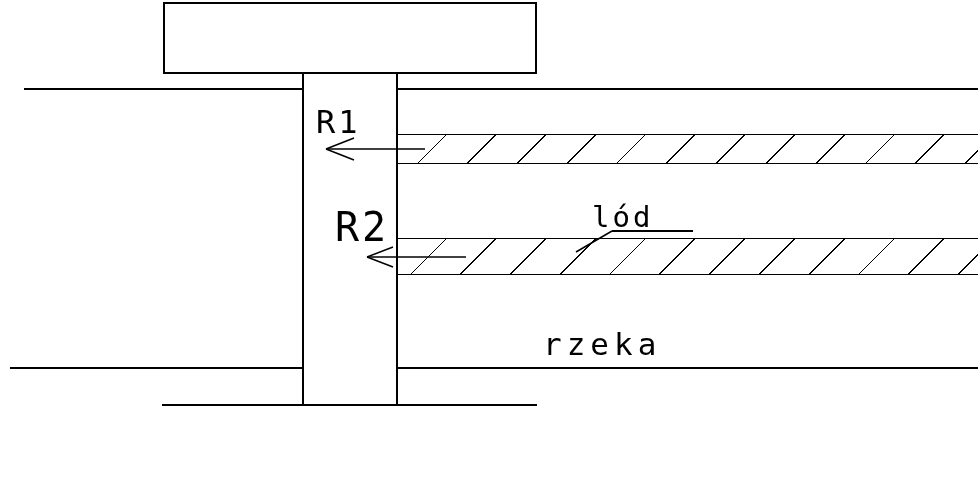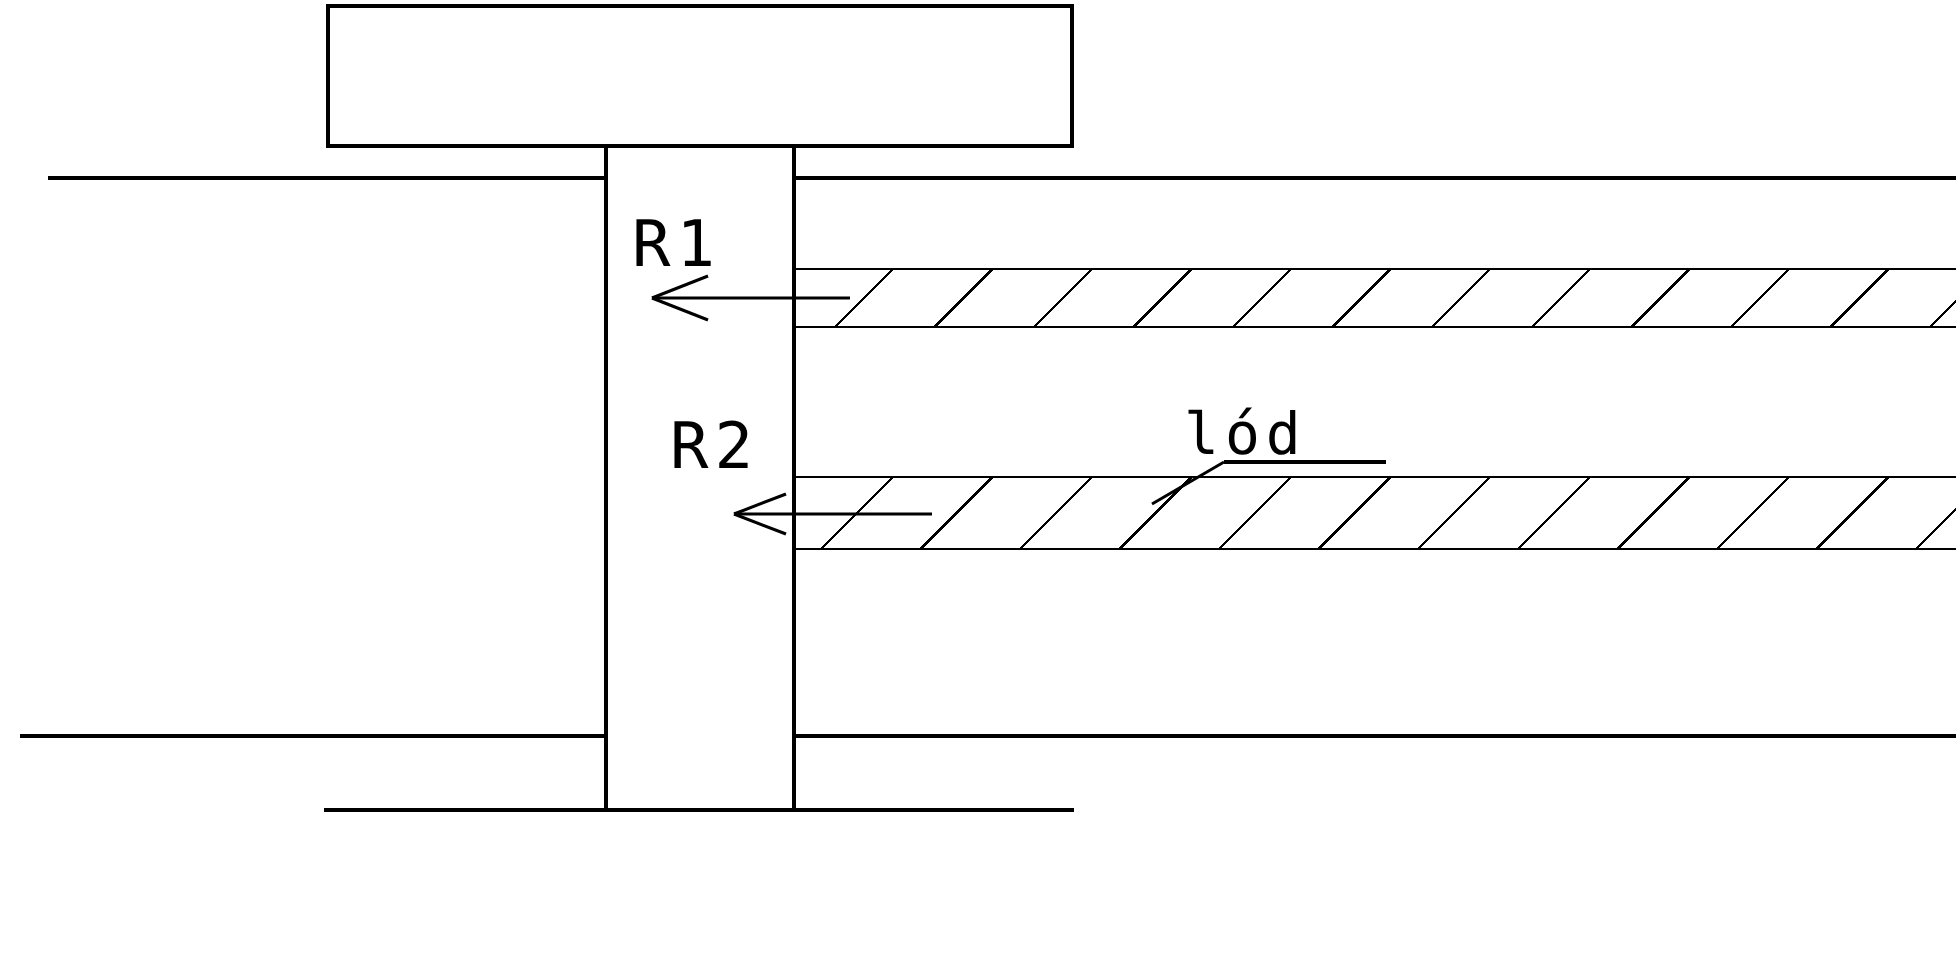--- a/index.html
+++ b/index.html
@@ -61,21 +61,21 @@
 
   
   .label {
     position: absolute;
     color: var(--line);
     line-height: 1;
     white-space: nowrap;
     font-weight: 400;
   }
   .label-r1    { left: 306px; top: 106px; font-size: 32px; letter-spacing: 3px; }
-  .label-r2    { left: 325px; top: 207px; font-size: 32px; letter-spacing: 3px; }
+  .label-r2    { left: 325px; top: 207px; font-size: 40px; letter-spacing: 3px; }
   .label-ice   { left: 582px; top: 203px; font-size: 29px; letter-spacing: 3px; }
   .label-river { left: 533px; top: 329px; font-size: 31px; letter-spacing: 5px; }
 
   .ice-underline { left: 602px; top: 230px; width: 81px; }
 
   
   .overlay {
     position: absolute;
     left: 0; top: 0;
     width: 978px; height: 479px;
@@ -103,20 +103,21 @@
   <div class="hline bank-bottom-left"></div>
   <div class="hline bank-bottom-right"></div>
 
   <div class="strip strip1"></div>
   <div class="strip strip2"></div>
 
   <div class="label label-r1">R1</div>
   <div class="label label-r2">R2</div>
   <div class="label label-ice">lód</div>
   <div class="hline ice-underline"></div>
+  <div class="label label-river">rzeka</div>
 
   <svg class="overlay" viewBox="0 0 978 479">
     <g>
       <line x1="415" y1="149" x2="316" y2="149"></line>
       <line x1="316" y1="149" x2="344" y2="138"></line>
       <line x1="316" y1="149" x2="344" y2="160"></line>
     </g>
     <g>
       <line x1="456" y1="257" x2="357" y2="257"></line>
       <line x1="357" y1="257" x2="383" y2="247"></line>

